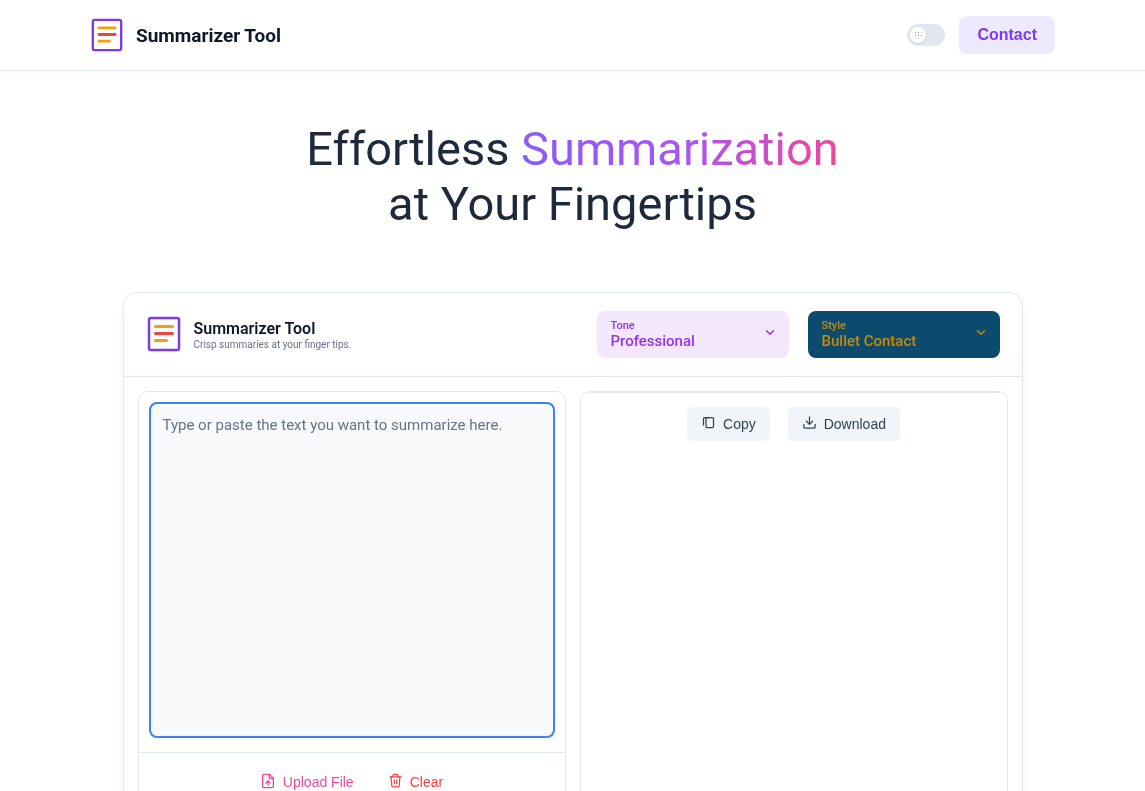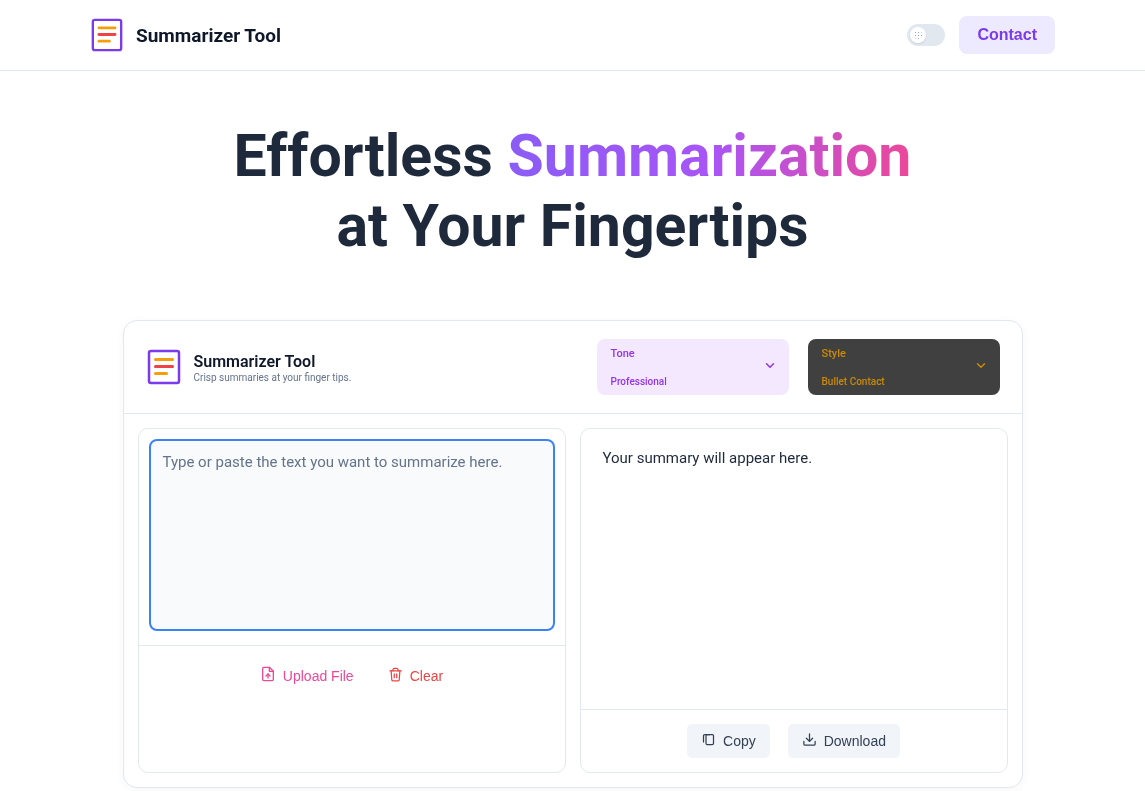--- a/index.html
+++ b/index.html
@@ -82,22 +82,22 @@
       border-radius: 8px;
       font-size: 16px;
       font-weight: 600;
       cursor: pointer;
     }
     .hero {
       text-align: center;
       padding: 50px 20px 60px;
     }
     .hero h1 {
-      font-size: 59px;
-      font-weight: 700;
+      font-size: 47px;
+      font-weight: 400;
       line-height: 1.18;
       color: #1e293b;
     }
     .gradient-text {
       background: linear-gradient(90deg, #8b5cf6, #a855f7, #ec4899);
       -webkit-background-clip: text;
       -webkit-text-fill-color: transparent;
       background-clip: text;
     }
     .card {
@@ -144,32 +144,32 @@
       padding: 8px 14px;
       border-radius: 8px;
       min-width: 192px;
       position: relative;
       cursor: pointer;
     }
     .select-tone {
       background: #f3e8ff;
     }
     .select-style {
-      background: #404040;
+      background: #0c4a6e;
     }
     .select-label {
       font-size: 11px;
       font-weight: 500;
     }
     .select-tone .select-label { color: #9333ea; }
     .select-style .select-label { color: #ca8a04; }
     .select-value {
-      font-size: 10px;
+      font-size: 15px;
       font-weight: 500;
-      margin-top: 16px;
+      margin-top: 0;
     }
     .select-tone .select-value { color: #9333ea; }
     .select-style .select-value { color: #ca8a04; }
     .chevron {
       position: absolute;
       right: 12px;
       top: 50%;
       transform: translateY(-50%);
     }
     .select-tone .chevron svg { stroke: #9333ea; }
@@ -186,21 +186,21 @@
       display: flex;
       flex-direction: column;
       overflow: hidden;
       background: #fff;
     }
     .panel-body-left {
       padding: 10px;
     }
     textarea {
       width: 100%;
-      height: 192px;
+      height: 336px;
       border: 2px solid #3b82f6;
       border-radius: 8px;
       padding: 12px;
       font-size: 15px;
       font-family: inherit;
       color: #1e293b;
       background: #f8fafc;
       resize: none;
       outline: none;
     }
@@ -357,23 +357,20 @@
                 <path d="M10 11v6M14 11v6"></path>
                 <path d="M8 6V4a2 2 0 0 1 2-2h4a2 2 0 0 1 2 2v2"></path>
               </svg>
           </span>
           <span>Clear</span>
         </button>
       </div>
     </div>
 
     <div class="panel">
-      <div class="panel-body-right">
-        <div class="output-placeholder">Your summary will appear here.</div>
-      </div>
       <div class="panel-footer">
         <button class="btn-secondary">
           <span>
             <svg width="15" height="15" viewBox="0 0 24 24" fill="none" stroke="#334155" stroke-width="2" stroke-linecap="round" stroke-linejoin="round">
                 <rect x="8" y="4" width="12" height="16" rx="2"></rect>
                 <path d="M4 16V6a2 2 0 0 1 2-2h8"></path>
               </svg>
           </span>
           <span>Copy</span>
         </button>

